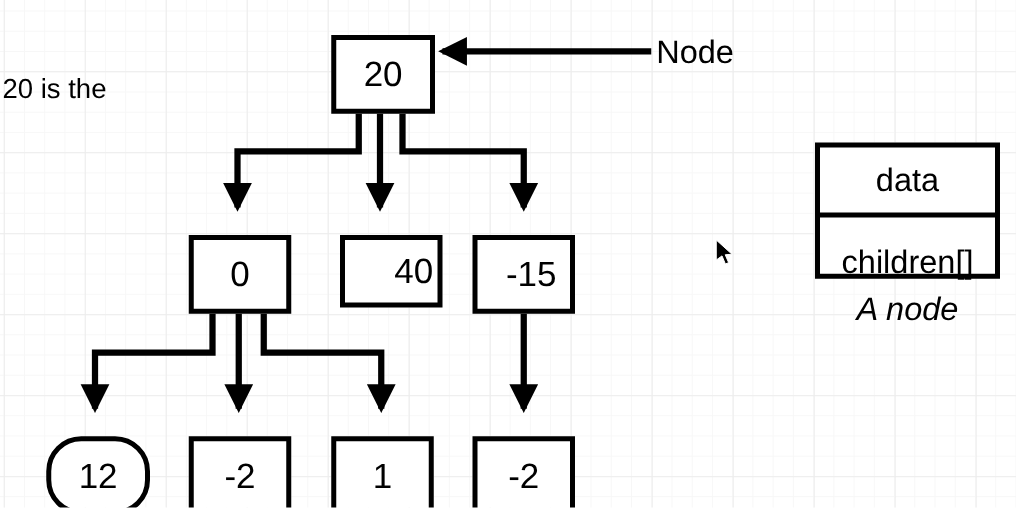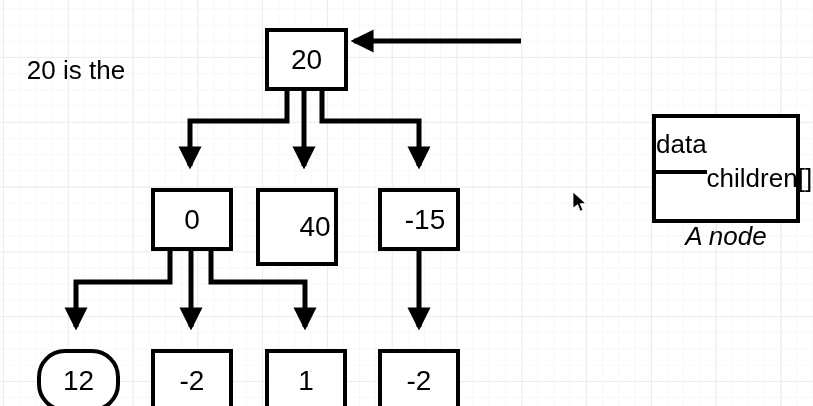--- a/index.html
+++ b/index.html
@@ -18,40 +18,40 @@
   .edges{position:absolute;left:0;top:0;width:813px;height:406px;}
   .edge{fill:none;stroke:#000;stroke-width:5;}
   .node{
     position:absolute;box-sizing:border-box;
     background:#fff;border:4px solid #000;
     display:flex;align-items:center;justify-content:center;
     font-size:28px;color:#000;margin-top:18px;
   }
   .note{
     position:absolute;left:2px;top:56px;width:148px;
-    text-align:center;font-size:26px;line-height:29px;color:#000;
+    text-align:left;font-size:22px;line-height:29px;color:#000;
   }
   .note .it{font-style:italic;}
   .pointer-label{
     position:absolute;left:525px;top:27px;
     font-size:26px;line-height:28px;color:#000;
   }
   .record{
     position:absolute;left:652px;top:114px;width:148px;height:109px;
     box-sizing:border-box;background:#fff;border:4px solid #000;
-    display:flex;flex-direction:row;
+    display:flex;flex-direction:column;
   }
   .record-row{
     display:flex;align-items:center;justify-content:center;
     font-size:26px;color:#000;
   }
   .record-row.first{height:52px;border-bottom:4px solid #000;flex:none;}
   .record-row.second{flex:1;margin-top:20px;}
   .record-caption{
-    position:absolute;left:652px;top:221px;width:148px;
+    position:absolute;left:652px;top:232px;width:148px;
     text-align:center;font-style:italic;font-size:26px;color:#000;
   }
   .cursor{position:absolute;left:572px;top:192px;}
 </style>
 </head>
 <body>
 
 <div class="canvas">
 
   <svg class="edges" viewBox="0 0 813 406">
@@ -70,21 +70,21 @@
     <path class="edge" d="M521,41 L354,41" marker-end="url(#arrowhead)"></path>
   </svg>
 
   <div class="node" style="left:265px;top:10px;width:83px;height:63px;">
     <span>20</span>
   </div>
 
   <div class="node" style="left:151px;top:170px;width:82px;height:63px;">
     <span>0</span>
   </div>
-  <div class="node" style="left:256px;top:170px;width:82px;height:78px;padding-left:36px;">
+  <div class="node" style="left:272px;top:170px;width:82px;height:58px;padding-left:36px;">
     <span>40</span>
   </div>
   <div class="node" style="left:378px;top:170px;width:82px;height:63px;padding-left:12px;">
     <span>-15</span>
   </div>
 
   <div class="node" style="left:37px;top:331px;width:83px;height:63px;border-radius:28px;">
     <span>12</span>
   </div>
   <div class="node" style="left:151px;top:331px;width:82px;height:63px;">
@@ -96,20 +96,21 @@
   <div class="node" style="left:378px;top:331px;width:82px;height:63px;">
     <span>-2</span>
   </div>
 
   <div class="note">
     <div>
       <span>20 is the</span>
     </div>
   </div>
 
+  <div class="pointer-label">Node</div>
 
   <div class="record">
     <div class="record-row first">
       <span>data</span>
     </div>
     <div class="record-row second">
       <span>children[]</span>
     </div>
   </div>
   <div class="record-caption">A node</div>

